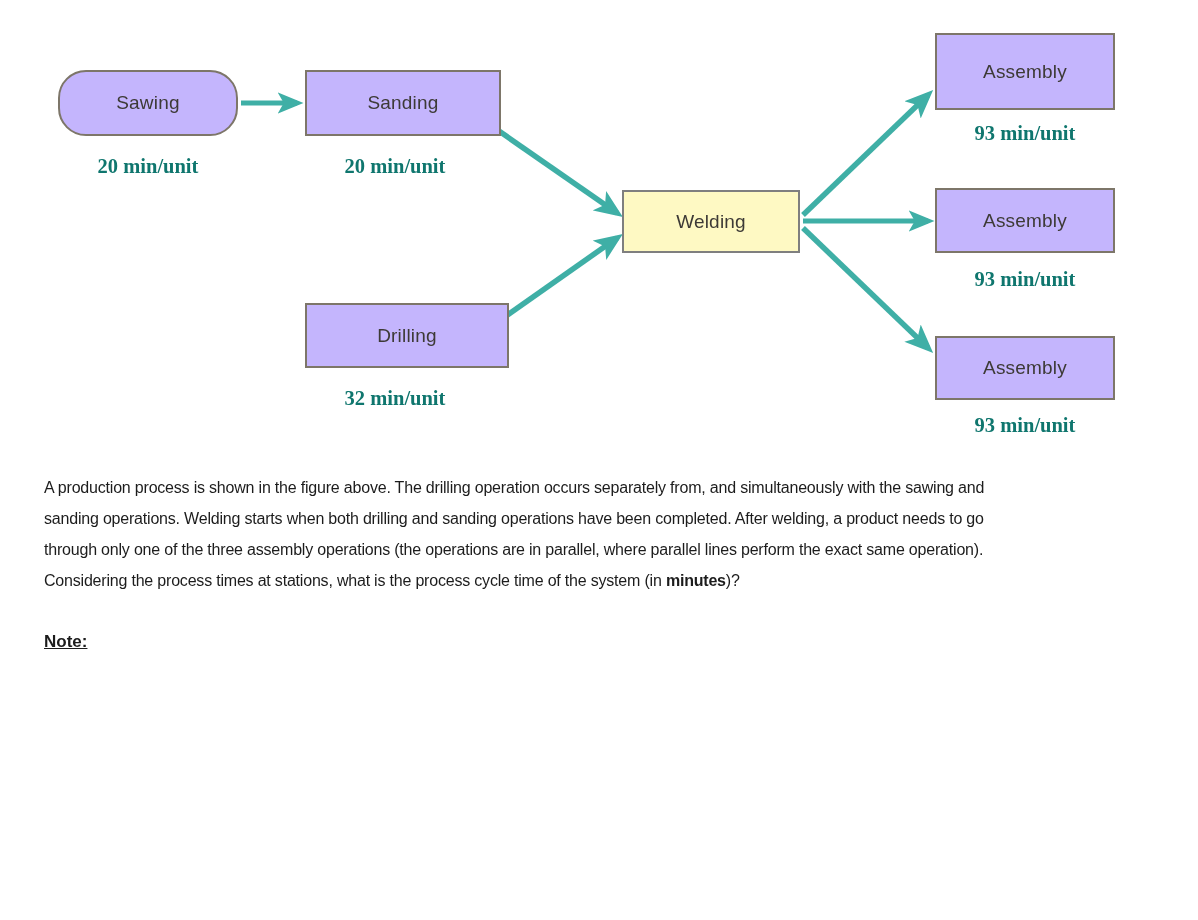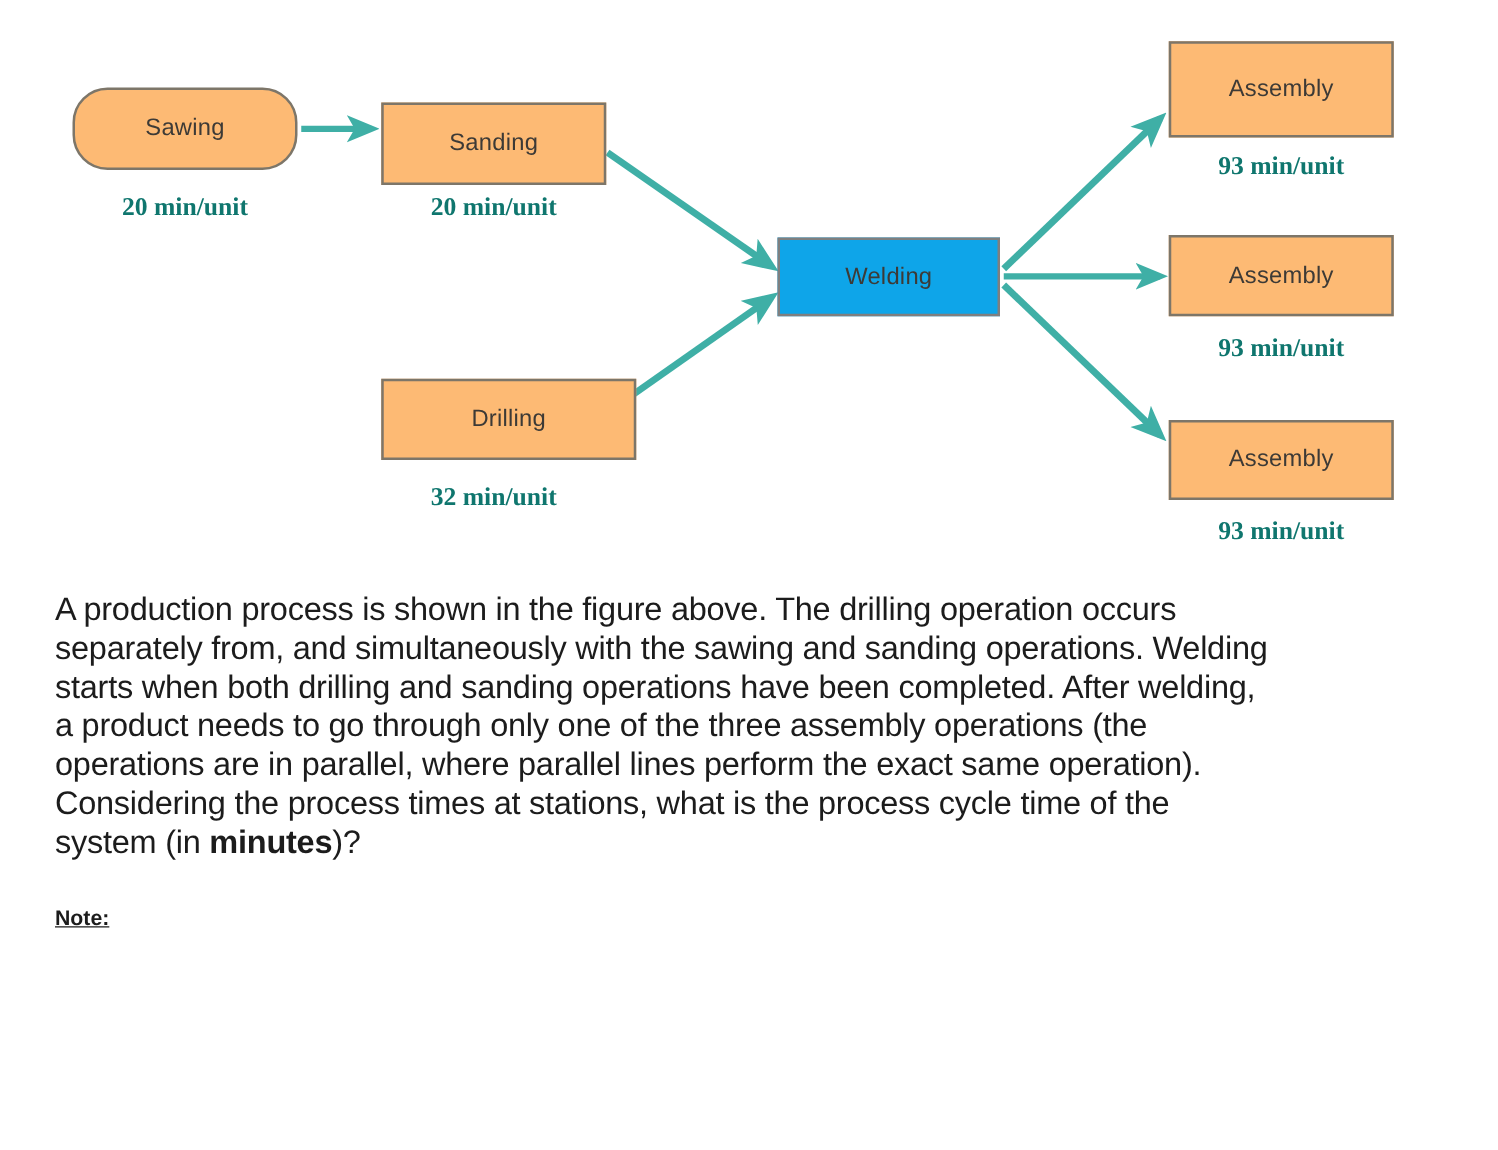--- a/index.html
+++ b/index.html
@@ -38,40 +38,40 @@
     border: 2px solid #7a7266;
     display: flex;
     align-items: center;
     justify-content: center;
     font-family: "Liberation Sans", sans-serif;
     font-size: 19px;
     color: #3d3a36;
     letter-spacing: 0.2px;
   }
   .node.tan {
-    background: #fdba74;
+    background: #c4b5fd;
     border-color: #7d7669;
   }
   .node.blue {
-    background: #0ea5e9;
+    background: #fef9c3;
     border-color: #7f7f7f;
   }
   .time-label {
     position: absolute;
     font-family: Liberation Serif, serif;
     font-weight: bold;
     font-size: 20.5px;
     color: #0f766e;
     white-space: nowrap;
     text-align: center;
   }
 
   
   #node-sawing    { left: 58px;  top: 70px;  width: 180px; height: 66px; border-radius: 28px; }
-  #node-sanding   { left: 305px; top: 70px;  width: 180px; height: 66px; margin-top: 12px; }
+  #node-sanding   { left: 305px; top: 70px;  width: 196px; height: 66px; }
   #node-drilling  { left: 305px; top: 303px; width: 204px; height: 65px; }
   #node-welding   { left: 622px; top: 190px; width: 178px; height: 63px; }
   #node-assembly-1{ left: 935px; top: 33px;  width: 180px; height: 77px; }
   #node-assembly-2{ left: 935px; top: 188px; width: 180px; height: 65px; }
   #node-assembly-3{ left: 935px; top: 336px; width: 180px; height: 64px; }
 
   
   #label-sawing    { left: 58px;  top: 155px; width: 180px; }
   #label-sanding   { left: 305px; top: 155px; width: 180px; }
   #label-drilling  { left: 305px; top: 387px; width: 180px; }
@@ -82,21 +82,21 @@
 
   
   #prose {
     position: absolute;
     left: 44px;
     top: 472px;
     width: 1000px;
   }
   .para {
     font-family: "Liberation Sans", sans-serif;
-    font-size: 26px;
+    font-size: 16px;
     line-height: 31px;
     color: #1c1c1c;
     margin: 0 0 0 0;
     letter-spacing: -0.2px;
   }
   #question-paragraph { width: 975px; }
   .note-heading {
     font-family: "Liberation Sans", sans-serif;
     font-size: 17px;
     font-weight: bold;

